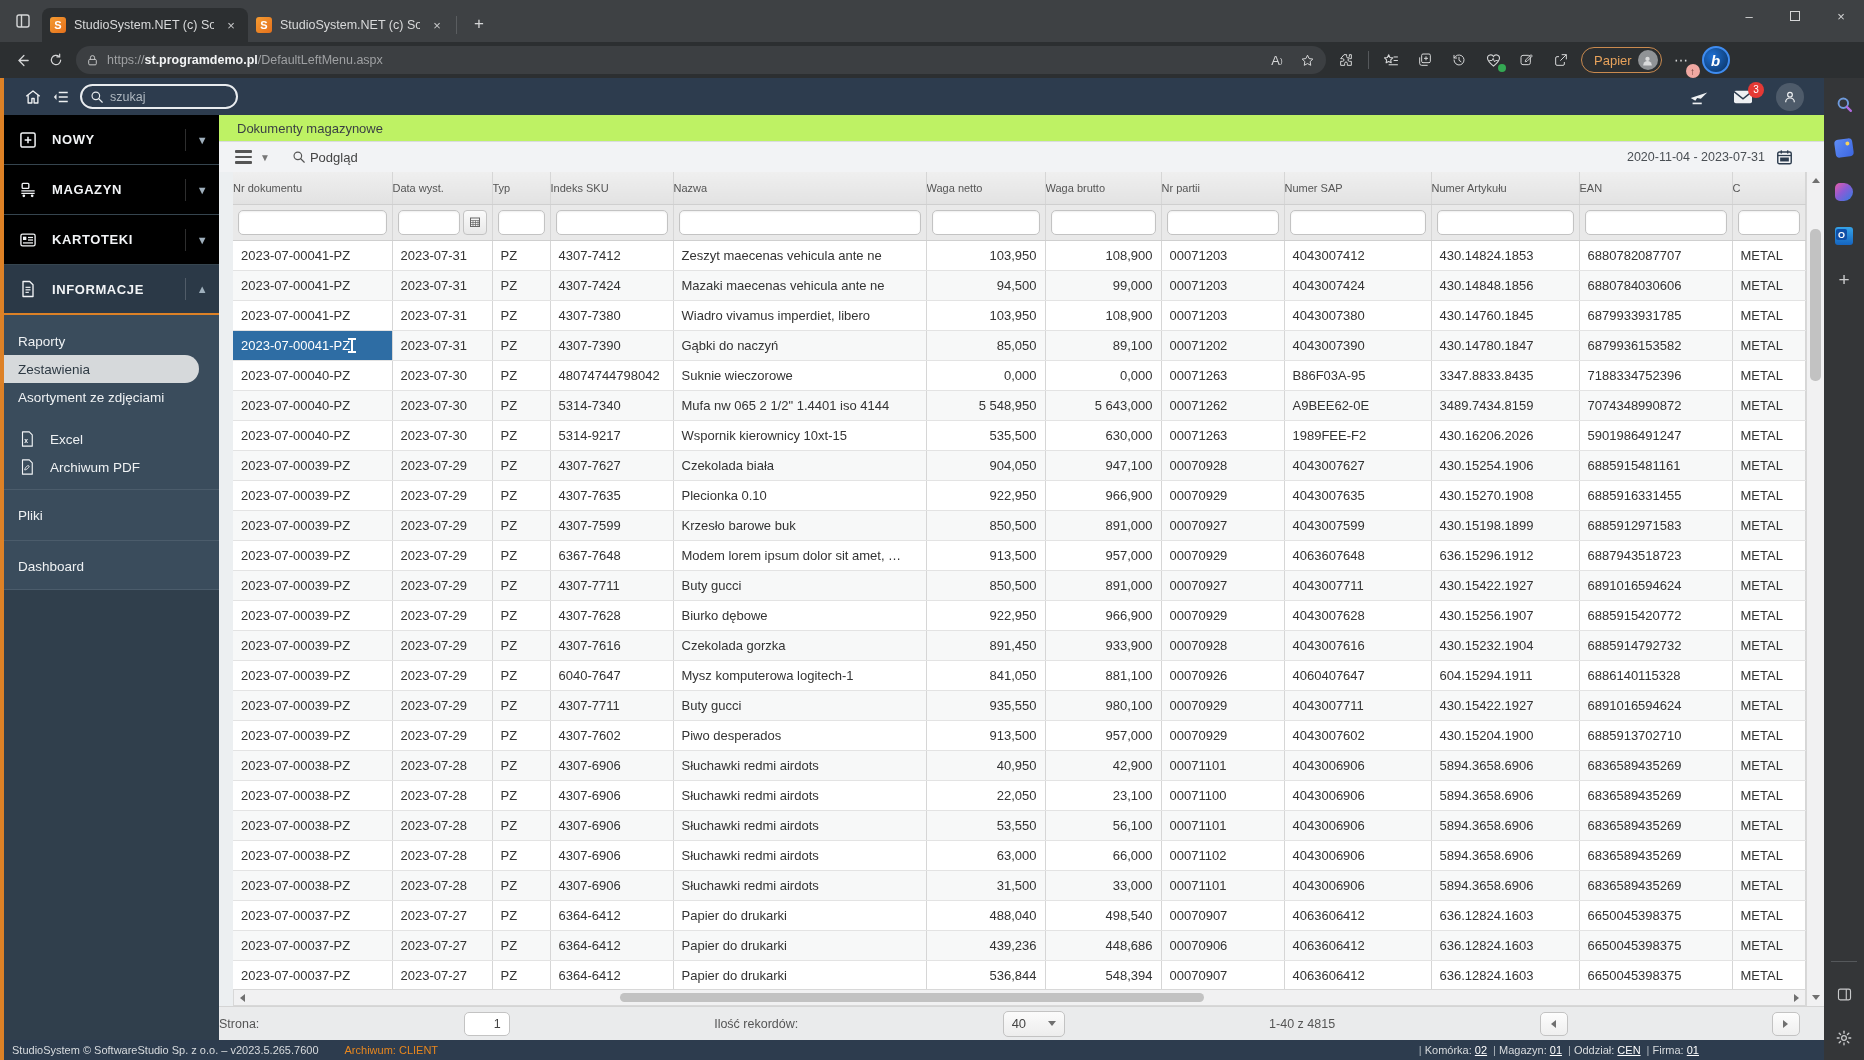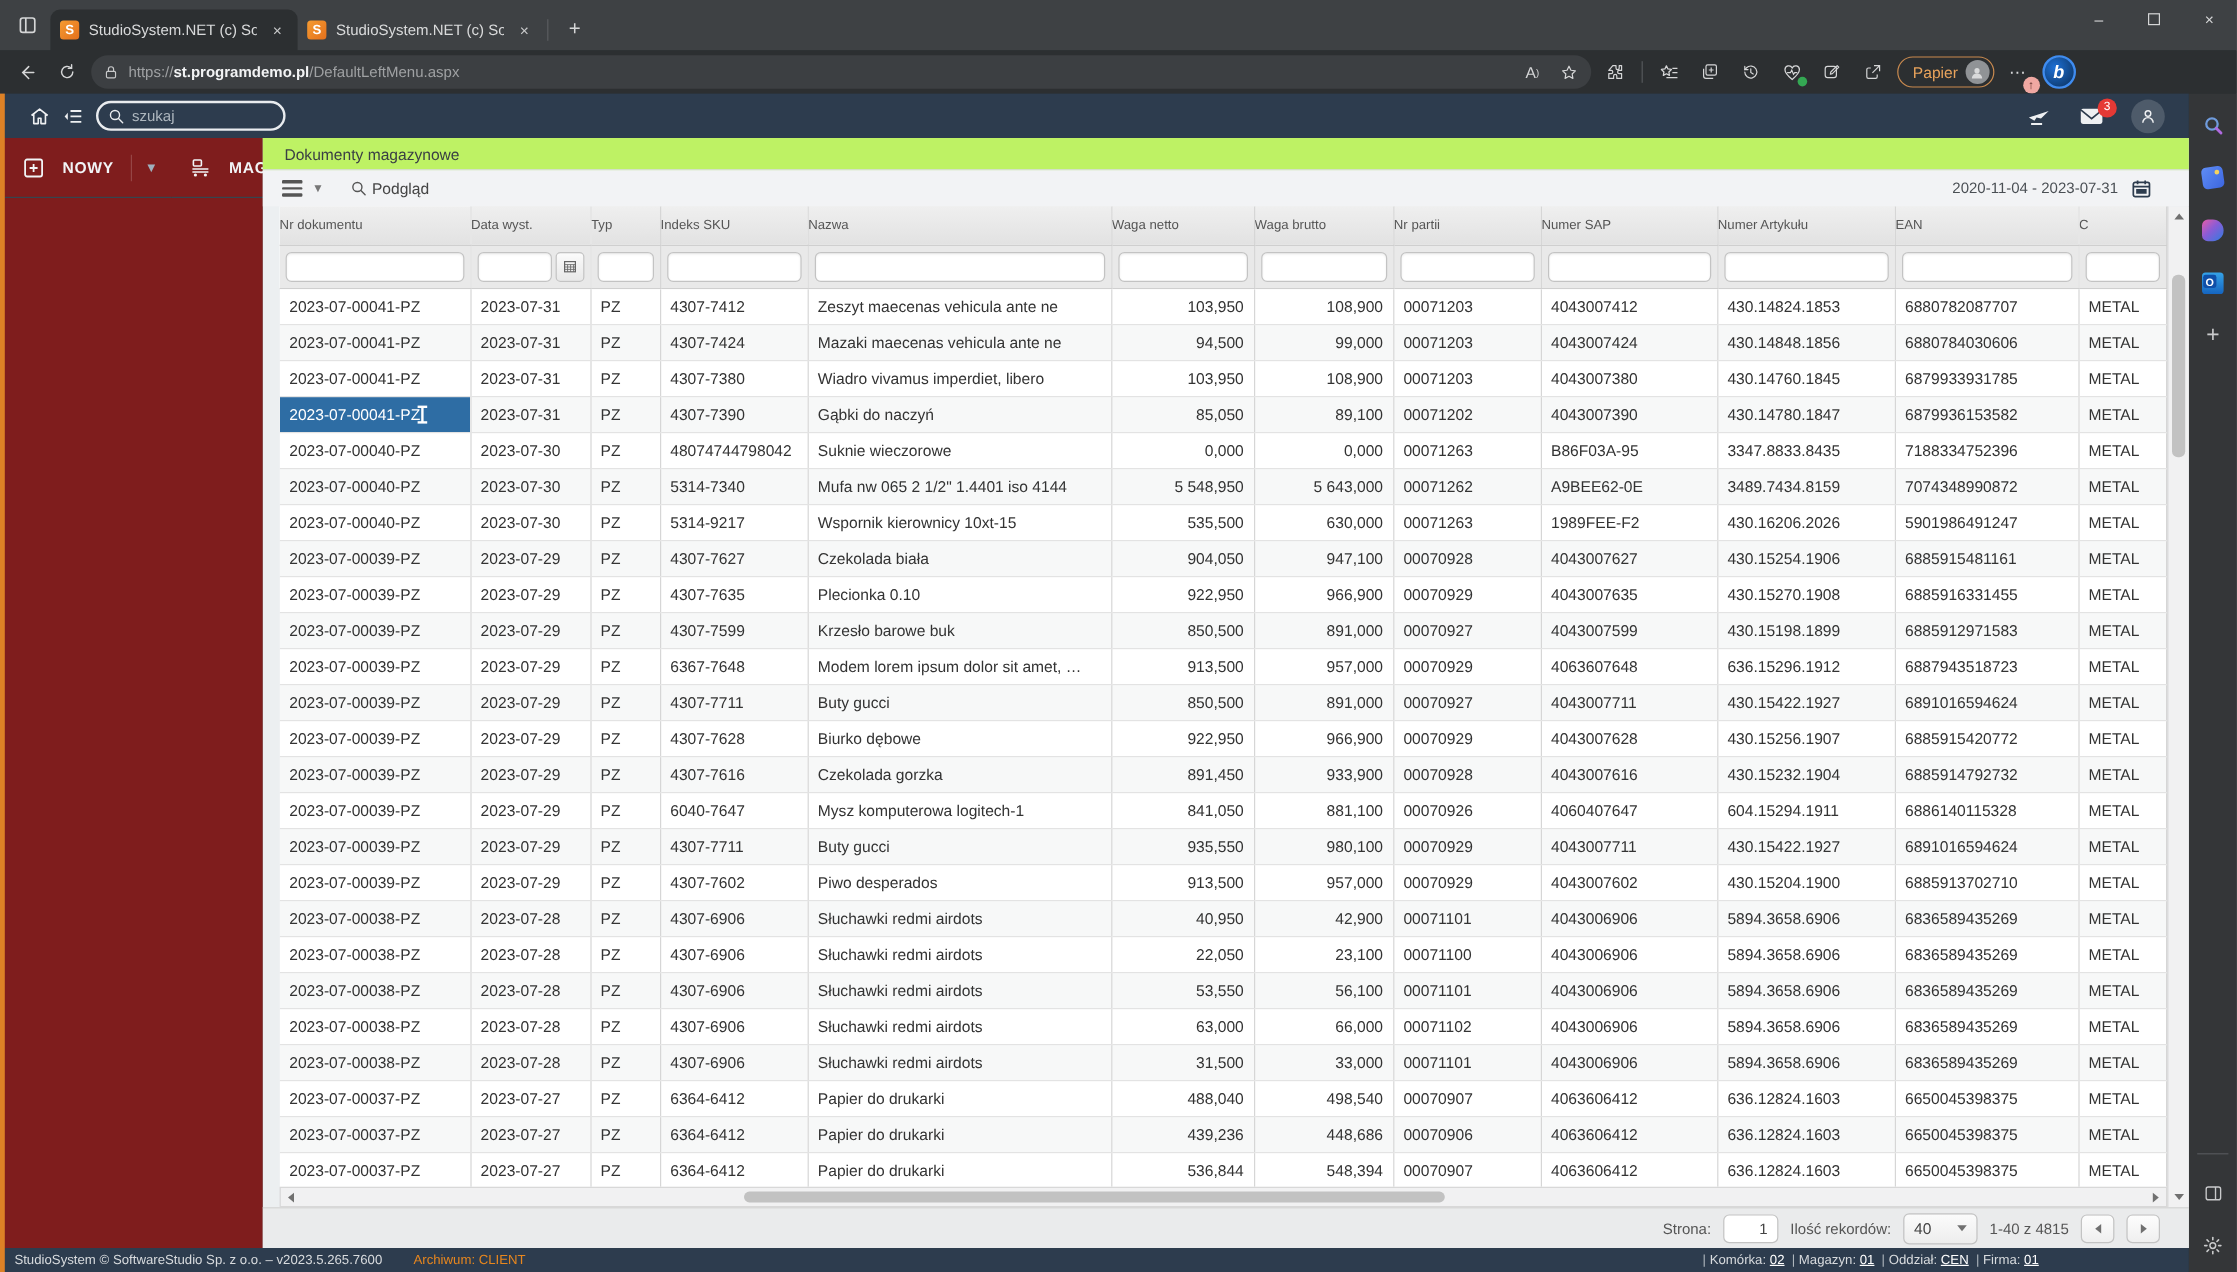--- a/index.html
+++ b/index.html
@@ -57,21 +57,21 @@
   .search-pill { width:158px; height:25px; border:2px solid #e9ecef; border-radius:13px; display:flex; align-items:center; padding:0 8px; gap:6px; }
   .search-pill input { border:none; outline:none; background:transparent; color:#cfd5da; font-size:12.5px; width:100%; font-family:"Liberation Sans",sans-serif; }
   .search-pill input::placeholder { color:#aeb7bf; }
   .hdr-right { margin-left:auto; display:flex; align-items:center; gap:22px; padding-right:6px; }
   .mail-wrap { position:relative; }
   .mail-badge { position:absolute; right:-10px; top:-6px; min-width:16px; height:16px; border-radius:8px; background:#e53935; color:#fff; font-size:10px; display:flex; align-items:center; justify-content:center; padding:0 4px; }
   .user-circle { width:28px; height:28px; border-radius:50%; background:rgba(255,255,255,.16); display:flex; align-items:center; justify-content:center; }
 
   
   .app-body { flex:1; display:flex; min-height:0; }
-  .sidebar { width:219px; background:#7f1d1d; display:flex; flex-direction:row; flex:0 0 auto; padding-left:4px; }
+  .sidebar { width:219px; background:#000000; display:flex; flex-direction:column; flex:0 0 auto; padding-left:4px; }
   .side-item { height:50px; display:flex; align-items:center; gap:14px; padding:0 0 0 14px; color:#f2f4f6; font-size:13px; font-weight:bold; letter-spacing:.6px; border-bottom:1px solid #36454f; }
   .side-item .lbl { flex:1; }
   .side-item .chev { width:34px; height:22px; display:flex; align-items:center; justify-content:center; border-left:1px solid rgba(255,255,255,.18); color:#9fb0bd; font-size:11px; }
   .side-item.active { background:#2b3947; border-bottom:2px solid #dd8126; }
   .submenu { background:#3a4c5c; padding:12px 0 6px 0; color:#eef1f3; font-size:13.5px; }
   .sub-item { height:28px; display:flex; align-items:center; padding-left:14px; }
   .sub-item.selected { background:#d6d9db; color:#2e3a44; border-radius:0 14px 14px 0; margin-right:20px; }
   .sub-gap { height:14px; }
   .file-item { height:28px; display:flex; align-items:center; gap:14px; padding-left:14px; }
   .side-div { height:1px; background:#4b5c6b; margin:8px 0; }
@@ -111,21 +111,21 @@
   .tri.left  { border-top:4px solid transparent; border-bottom:4px solid transparent; border-right:5px solid #707070; }
   .tri.right { border-top:4px solid transparent; border-bottom:4px solid transparent; border-left:5px solid #707070; }
   .tri.up    { border-left:4px solid transparent; border-right:4px solid transparent; border-bottom:5px solid #707070; }
   .tri.down  { border-left:4px solid transparent; border-right:4px solid transparent; border-top:5px solid #707070; }
 
   .vscroll { width:18px; background:#f1f1f2; border-left:1px solid #d8d8d8; display:flex; flex-direction:column; align-items:center; flex:0 0 auto; }
   .v-arrow { height:17px; width:100%; display:flex; align-items:center; justify-content:center; }
   .v-track { flex:1; width:100%; position:relative; }
   .v-thumb { position:absolute; top:5%; height:19%; left:3px; right:3px; background:#c2c2c2; border-radius:5px; }
 
-  .pagination { height:34px; background:#eaebec; border-top:1px solid #d4d4d4; display:flex; align-items:center; justify-content:flex-end; gap:10px; padding-right:24px; font-size:12.5px; color:#555; flex:0 0 auto; }
+  .pagination { height:34px; background:#eaebec; border-top:1px solid #d4d4d4; display:flex; align-items:center; justify-content:space-between; gap:10px; padding-right:24px; font-size:12.5px; color:#555; flex:0 0 auto; }
   .page-input { width:46px; height:24px; border:1px solid #c3c3c3; border-radius:5px; background:#fff; text-align:right; padding-right:8px; font-size:12.5px; color:#444; outline:none; font-family:"Liberation Sans",sans-serif; }
   .size-select { width:62px; height:26px; border:1px solid #c3c3c3; border-radius:5px; background:linear-gradient(#fbfbfb,#ededed); display:flex; align-items:center; justify-content:space-between; padding:0 8px; color:#444; font-size:13px; }
   .pg-btn { width:28px; height:24px; border:1px solid #c3c3c3; border-radius:5px; background:linear-gradient(#fdfdfd,#efefef); display:flex; align-items:center; justify-content:center; }
 
   
   .statusbar { height:20px; background:#2d3c4e; display:flex; align-items:center; font-size:11px; color:#d8dbde; padding:0 125px 0 12px; gap:26px; flex:0 0 auto; }
   .license { color:#e8871e; }
   .status-right { margin-left:auto; display:flex; gap:6px; }
   .seg-val { color:#fff; font-weight:normal; text-decoration:underline; }
   .seg-sep { color:#aeb6bd; }

